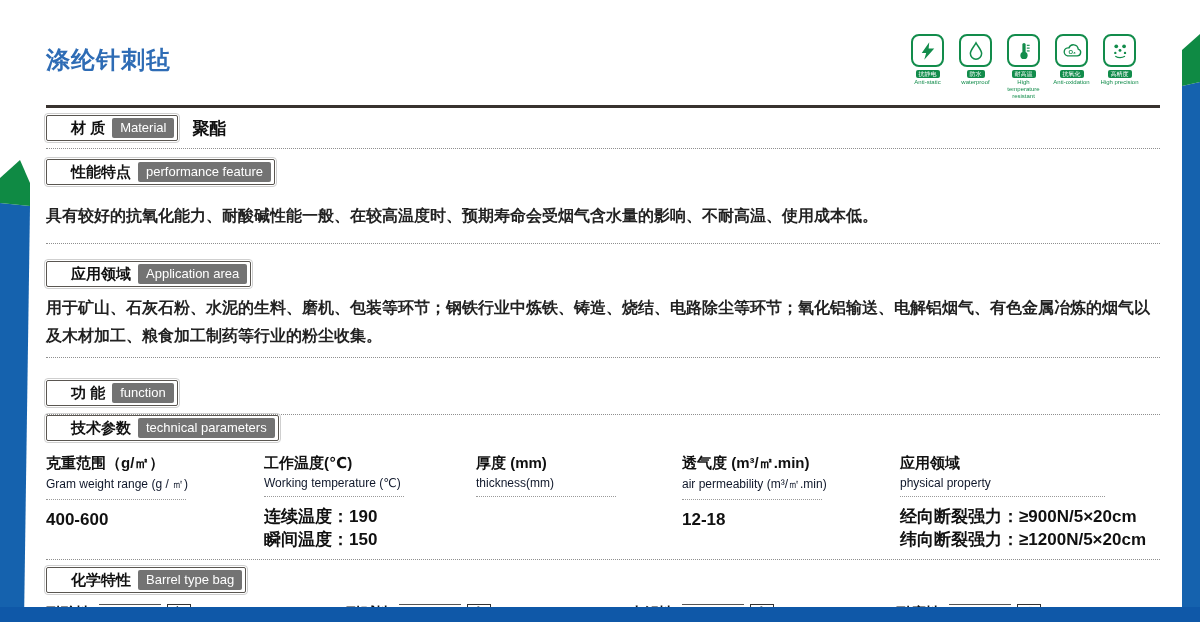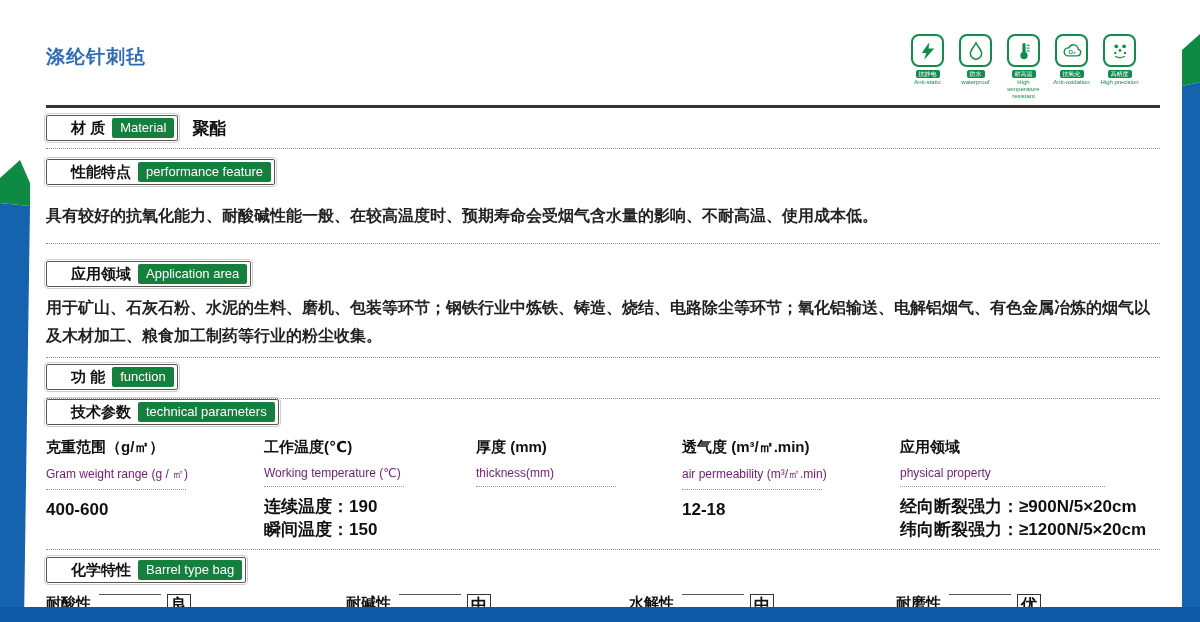--- a/index.html
+++ b/index.html
@@ -3,66 +3,66 @@
 <meta charset="utf-8">
 <style>
   * { margin:0; padding:0; box-sizing:border-box; }
   html,body { width:1200px; height:622px; }
   body { font-family:"Liberation Sans","DejaVu Sans",sans-serif; background:#fff; }
   .page { position:relative; width:1200px; height:622px; background:#fff; overflow:hidden; }
   .content { position:relative; padding:0 40px 0 46px; z-index:2; }
 
   
   .header-row { display:flex; justify-content:space-between; align-items:flex-start; margin-top:34px; }
-  .page-title { color:#2e6cb5; font-size:19px; font-weight:bold; letter-spacing:1px; margin-top:10px; }
+  .page-title { color:#2e6cb5; font-size:24px; font-weight:bold; letter-spacing:1px; margin-top:10px; }
   .icons-row { display:flex; gap:7px; margin-right:20px; }
   .icon-cell { width:41px; display:flex; flex-direction:column; align-items:center; }
   .icon-box { width:33px; height:33px; border:2px solid #128c4b; border-radius:8px; display:flex; align-items:center; justify-content:center; margin-bottom:3px; }
   .icon-zh { background:#128c4b; color:#fff; font-size:6px; line-height:8px; padding:0 3px; border-radius:2px; white-space:nowrap; }
   .icon-en { color:#128c4b; font-size:6px; line-height:7px; text-align:center; margin-top:1px; }
 
   .thick-line { height:3px; background:#38322e; margin-top:5px; }
 
   
   .sec-row { display:flex; align-items:center; }
   .sec-head { display:inline-flex; align-items:center; border:1px solid #5a5651; outline:1px solid #cfcfcf; outline-offset:1px; border-radius:2px; background:#fff; padding:2px 3px 2px 24px; }
   .sec-zh { font-weight:bold; font-size:15px; color:#111; white-space:nowrap; }
-  .sec-en { background:#15803d; color:#fff; font-size:13px; line-height:18px; padding:1px 8px; margin-left:7px; border-radius:2px; white-space:nowrap; }
+  .sec-en { background:#737373; color:#fff; font-size:13px; line-height:18px; padding:1px 8px; margin-left:7px; border-radius:2px; white-space:nowrap; }
   .sec-value { font-size:17px; font-weight:bold; color:#111; margin-left:14px; }
 
   .dotted { border-top:1px dotted #8f8f8f; height:0; }
   .body-text { font-size:16px; font-weight:600; color:#222; line-height:28px; }
 
   
   .params-row { display:flex; margin-top:13px; }
   .p-col { flex:none; padding-right:10px; }
   .p-col.c1{width:218px}.p-col.c2{width:212px}.p-col.c3{width:206px}.p-col.c4{width:218px}.p-col.c5{flex:1}
   .p-zh { font-size:15px; font-weight:bold; color:#111; white-space:nowrap; }
-  .p-en { font-size:12px; color:#701a75; margin-top:9px; white-space:nowrap; }
+  .p-en { font-size:12px; color:#0f172a; margin-top:3px; white-space:nowrap; }
   .p-dotted { border-top:1px dotted #9a9a9a; width:140px; margin-top:6px; }
   .p-col.c5 .p-dotted { width:205px; }
   .p-val { font-size:17px; font-weight:bold; color:#111; margin-top:8px; line-height:23px; white-space:nowrap; }
 
   
   .chem-row { display:flex; margin-top:11px; }
   .chem-item { flex:none; }
   .chem-item.c1{width:300px}.chem-item.c2{width:283px}.chem-item.c3{width:267px}.chem-item.c4{flex:1}
   .chem-top { display:flex; }
   .chem-zh { font-size:15px; font-weight:bold; color:#111; white-space:nowrap; }
   .chem-line { width:62px; height:1px; background:#555; margin:0 6px 0 8px; }
   .chem-box { border:1.5px solid #333; font-size:16px; font-weight:bold; color:#111; line-height:20px; padding:0 3px; }
   .chem-en { font-size:12px; color:#2b2b2b; margin-top:4px; }
 
   
   .bottom-bar { position:absolute; left:0; right:0; bottom:0; height:15px; background:#0f58a8; z-index:3; }
   .ribbon { position:absolute; z-index:1; }
   .ribbon.left { left:0; top:128px; }
   .ribbon.right { right:0; top:30px; }
 
-  .mt6{margin-top:6px}.mt7{margin-top:7px}.mt8{margin-top:8px}.mt9{}
+  .mt6{margin-top:22px}.mt7{margin-top:7px}.mt8{margin-top:8px}.mt9{}
   .mt10{margin-top:10px}.mt11{margin-top:17px}.mt13{margin-top:13px}
 </style>
 </head>
 <body>
 
 <div class="page">
 
   <svg class="ribbon left" width="32" height="494" viewBox="0 0 32 494">
     <polygon points="0,75 30,78 24,494 0,494" fill="#1562ae"></polygon>
     <polygon points="0,50 20,32 30,55 30,78 0,75" fill="#0f8a44"></polygon>

